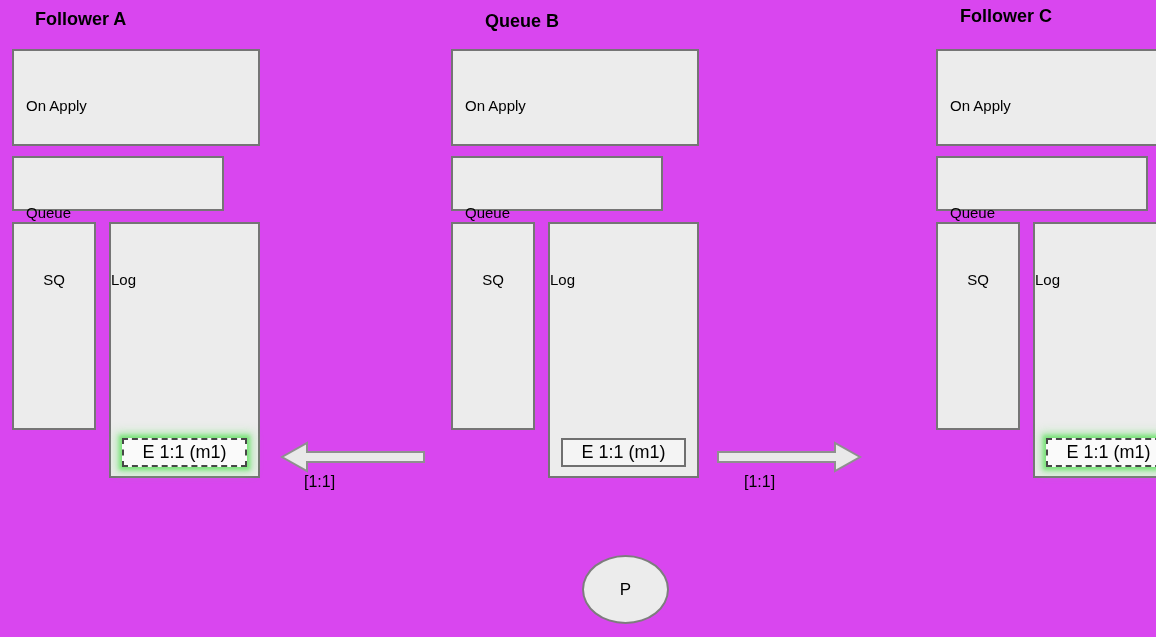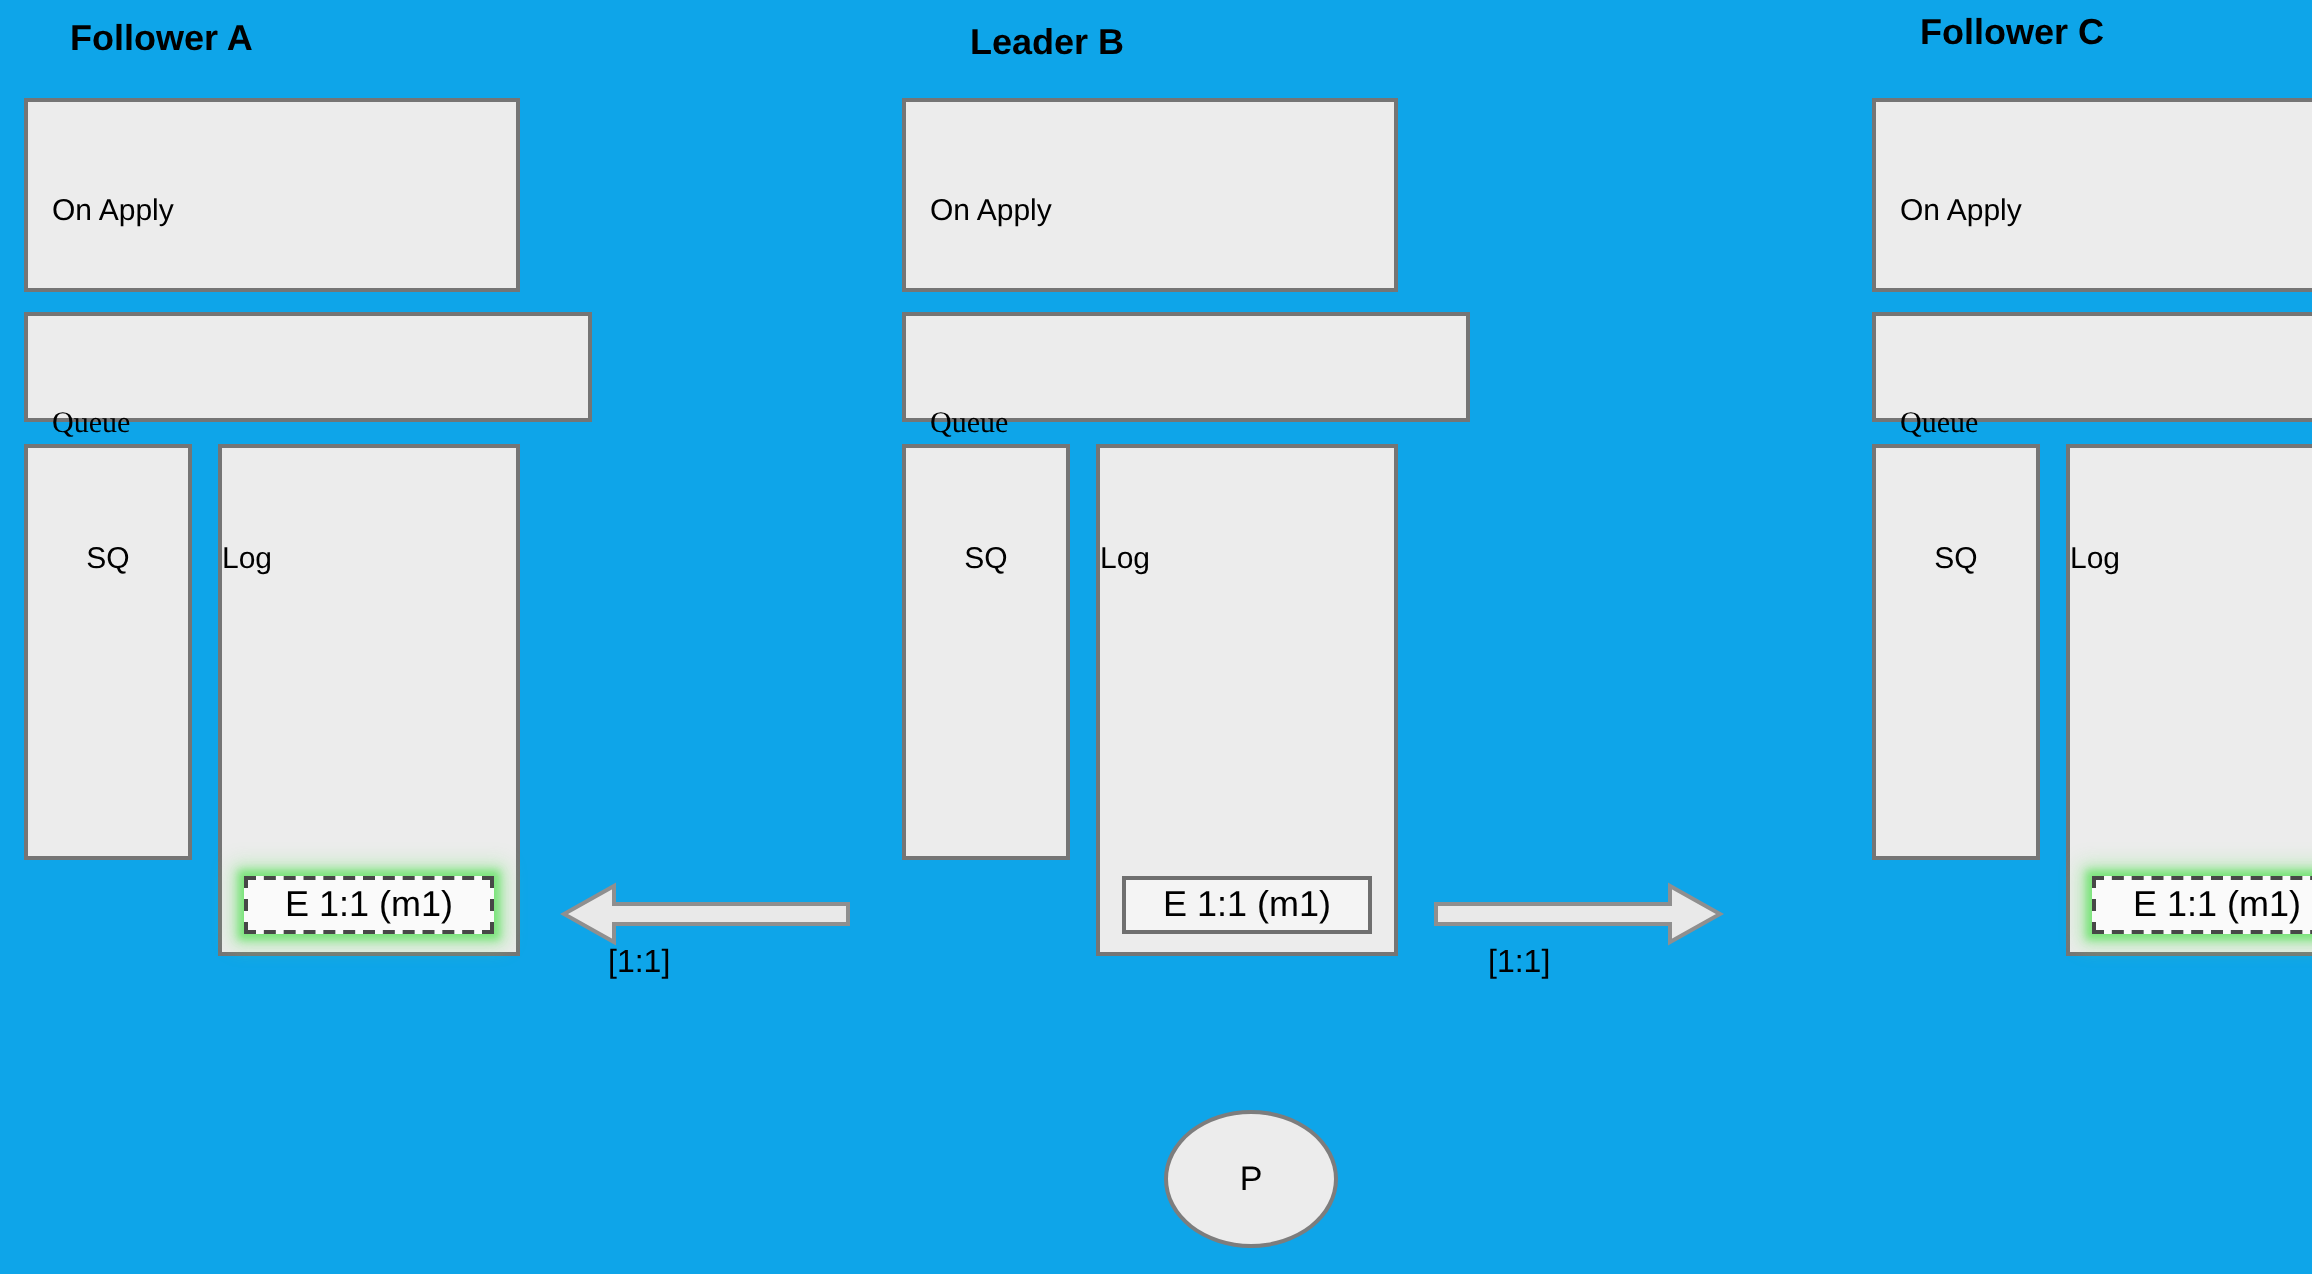--- a/index.html
+++ b/index.html
@@ -6,21 +6,21 @@
     margin: 0;
     padding: 0;
     background: #ffffff;
     font-family: "Liberation Sans", sans-serif;
     color: #000000;
   }
   #canvas {
     position: relative;
     width: 1156px;
     height: 637px;
-    background: #0ea5e9;
+    background: #d946ef;
     overflow: hidden;
   }
   .node {
     position: absolute;
     top: 0;
     width: 248px;
     height: 637px;
   }
   .node-title {
     position: absolute;
@@ -34,21 +34,21 @@
     background: #ececec;
     border: 2px solid #757575;
     font-size: 15px;
   }
   .box .pad-label {
     display: block;
     padding: 13px 12px 0 12px;
     margin-top: 33px;
   }
   .on-apply { left: 0; top: 49px;  width: 248px; height: 97px; }
-  .queue    { left: 0; top: 156px; width: 284px; height: 55px; font-family: Liberation Serif, serif; }
+  .queue    { left: 0; top: 156px; width: 212px; height: 55px; }
   .sq       { left: 0; top: 222px; width: 84px;  height: 208px; text-align: center; }
   .log      { left: 97px; top: 222px; width: 151px; height: 256px; text-align: left; }
   .sq .pad-label, .log .pad-label { padding: 14px 0 0 0; }
 
   .entry {
     position: absolute;
     left: 11px;
     right: 11px;
     bottom: 9px;
     height: 29px;
@@ -118,21 +118,21 @@
     <div class="box sq">
       <span class="pad-label">SQ</span>
     </div>
     <div class="box log">
       <span class="pad-label">Log</span>
       <div class="entry highlighted">E 1:1 (m1)</div>
     </div>
   </div>
 
   <div class="node" style="left:451px;">
-    <div class="node-title" style="left:34px; top:11px;">Leader B</div>
+    <div class="node-title" style="left:34px; top:11px;">Queue B</div>
     <div class="box on-apply">
       <span class="pad-label">On Apply</span>
     </div>
     <div class="box queue">
       <span class="pad-label">Queue</span>
     </div>
     <div class="box sq">
       <span class="pad-label">SQ</span>
     </div>
     <div class="box log">

